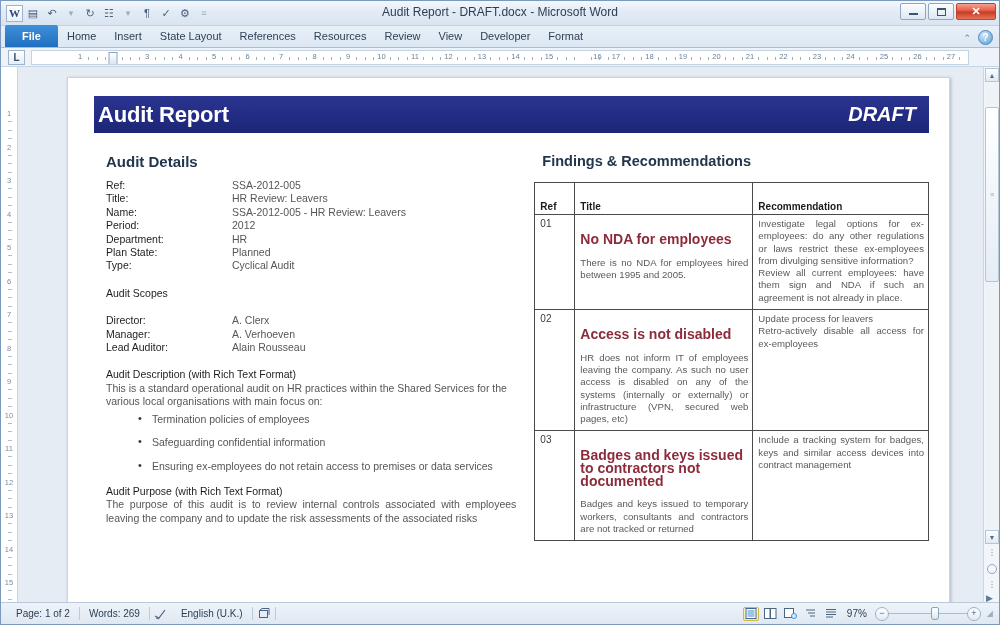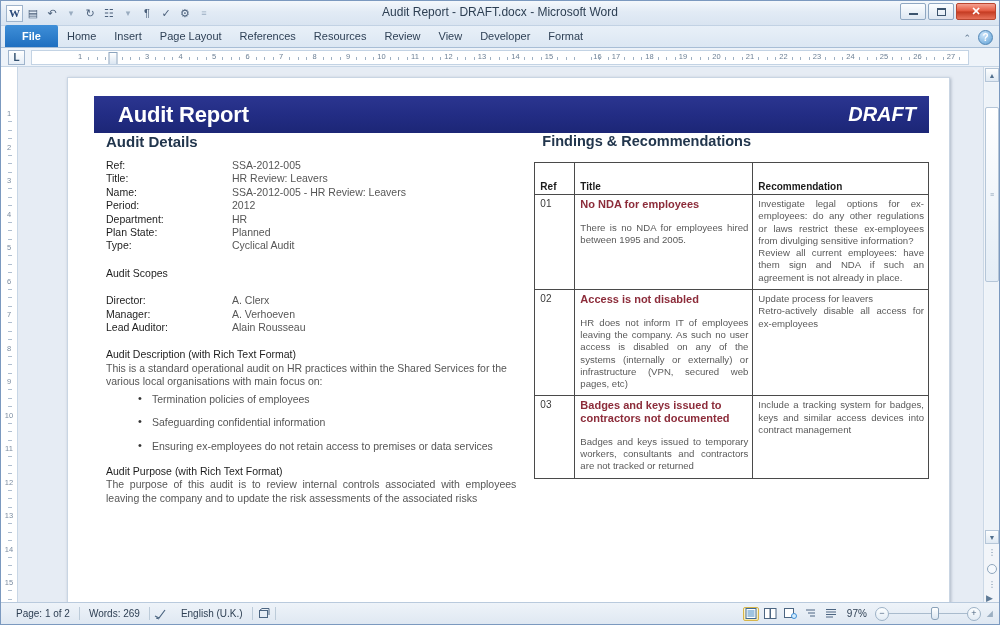--- a/index.html
+++ b/index.html
@@ -182,21 +182,22 @@
     box-shadow: 1px 1px 3px rgba(60,80,110,.35);
     border: 1px solid #c9d5e3;
   }
   .page-inner { padding: 18px 20px 0 26px; position: relative; height: 100%; }
 
   
   .banner {
     background: linear-gradient(180deg,#2b3590 0%,#222c83 55%,#1c2676 100%);
     height: 37px;
     display: flex; align-items: center; justify-content: space-between;
-    padding: 0 13px 0 24px;
+    padding: 0 13px 0 4px;
+    margin-bottom: 20px;
   }
   .banner-title {
     color: #ffffff; font-size: 22px; font-weight: bold;
     letter-spacing: -0.2px;
   }
   .banner-draft {
     color: #ffffff; font-size: 20px; font-weight: bold; font-style: italic;
   }
 
   .cols { display: flex; gap: 18px; }
@@ -241,22 +242,22 @@
     border: 1px solid #4a4a4a;
     vertical-align: top;
     padding: 3px 4px 5px 5px;
   }
   table.fnd th {
     font-size: 10px; font-weight: bold; color: #1b1b1b;
     text-align: left; padding-top: 18px; padding-bottom: 2px;
   }
   td.cref { font-size: 10px; color: #3a3a3a; }
   .ftitle {
-    font-size: 11px; font-weight: bold; color: #8c2c3a;
-    line-height: 12.6px; margin-bottom: 11px;
+    font-size: 14px; font-weight: bold; color: #8c2c3a;
+    line-height: 12.6px; margin-bottom: 11px; margin-top: 15px;
   }
   .fdesc { font-size: 9.6px; color: #5a5a5a; line-height: 12.3px; text-align: justify; }
   .frec { font-size: 9.6px; color: #5a5a5a; line-height: 12.3px; text-align: justify; }
 
   
   .vscroll {
     width: 16px;
     background: #f2f5f9;
     border-left: 1px solid #cbd8e6;
     position: relative;
@@ -363,21 +364,21 @@
       <div class="wbtn close">
         <span>✕</span>
       </div>
     </div>
   </div>
 
   <div class="ribbon">
     <div class="tab file">File</div>
     <div class="tab">Home</div>
     <div class="tab">Insert</div>
-    <div class="tab">Page Layout</div>
+    <div class="tab">State Layout</div>
     <div class="tab">References</div>
     <div class="tab">Resources</div>
     <div class="tab">Review</div>
     <div class="tab">View</div>
     <div class="tab">Developer</div>
     <div class="tab">Format</div>
     <div class="ribbon-right">
       <div class="chev">⌃</div>
       <div class="helpbtn">?</div>
     </div>

